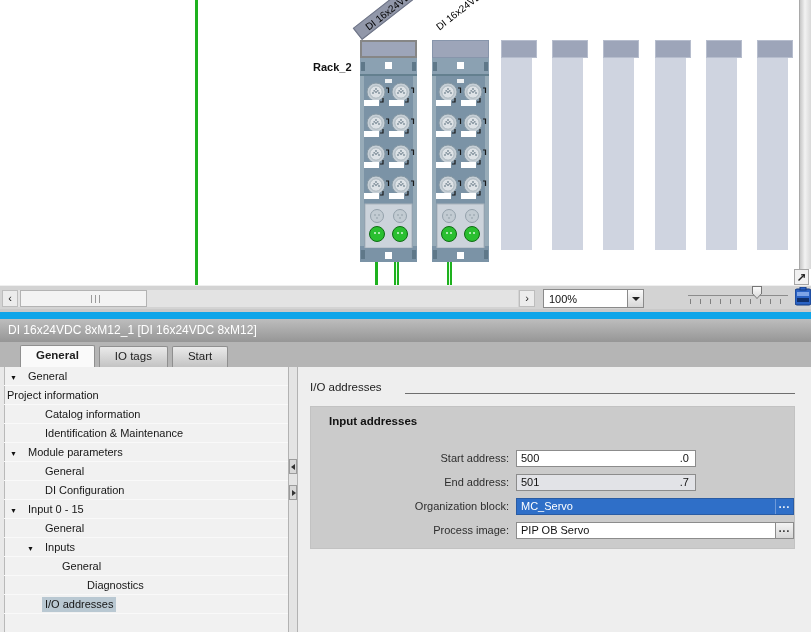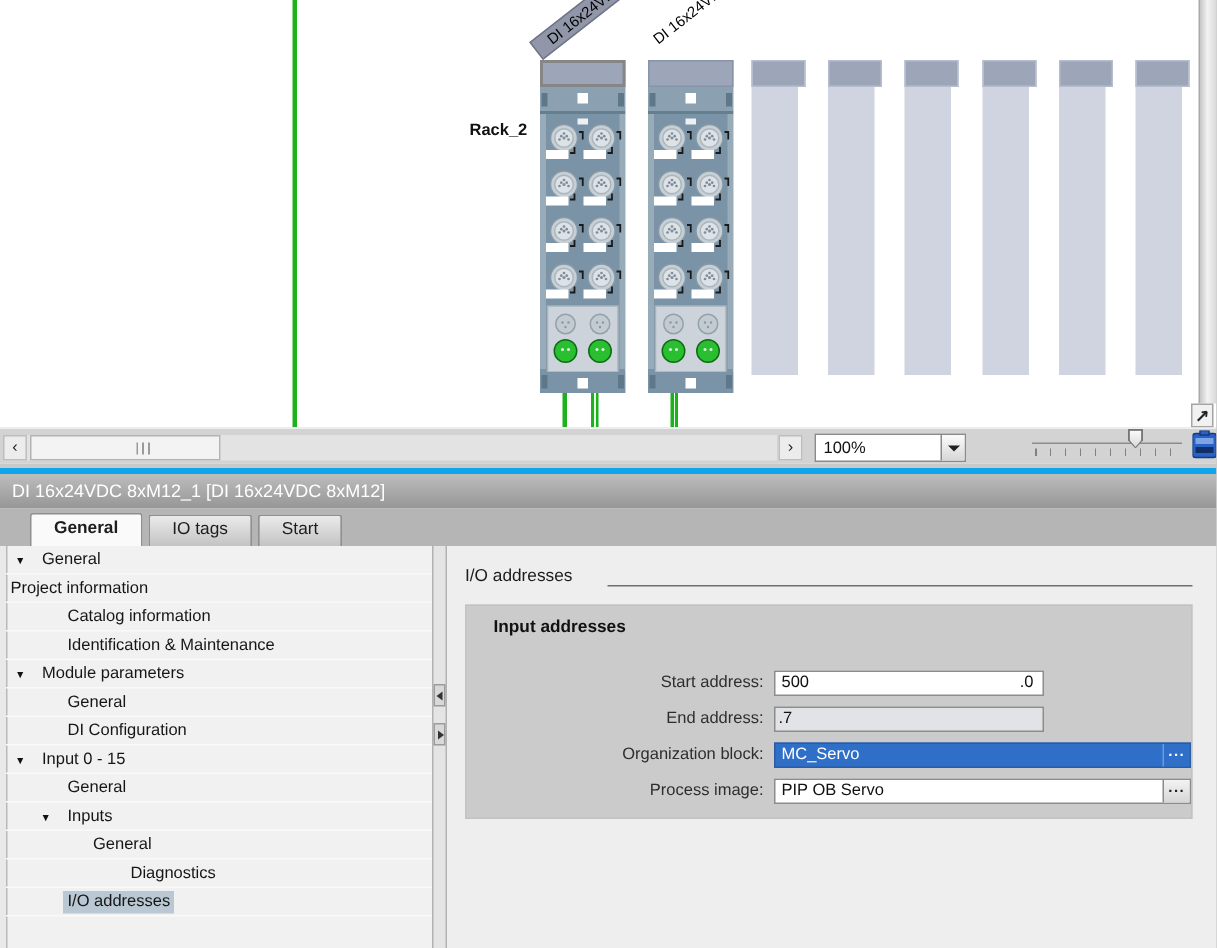--- a/index.html
+++ b/index.html
@@ -2,21 +2,21 @@
 <html><head>
 <meta charset="utf-8">
 <style>
   * { margin:0; padding:0; box-sizing:border-box; }
   body { background:#888; font-family:"Liberation Sans", sans-serif; }
   .screen { position:relative; width:811px; height:632px; background:#fff; overflow:hidden;
             font-family:"Liberation Sans", sans-serif; }
 
   
   .device-pane { position:absolute; left:0; top:0; width:811px; height:285px; background:#fff; overflow:hidden; }
-  .rack-label { position:absolute; font-size:11px; font-weight:bold; color:#111;margin-top:20px; }
+  .rack-label { position:absolute; font-size:11px; font-weight:bold; color:#111; }
   .slot { position:absolute; top:40px; }
   .slot-header { position:absolute; top:0; height:18px; background:#9da5b9; border:1px solid #b6bdcd;
                  font-size:11px; font-weight:bold; color:#101010; line-height:16px; padding-left:6px; }
   .slot-header.filled { border-color:#8795ab; }
   .slot-header.sel { border:2px solid #868686; line-height:14px; }
   .slot-body-empty { position:absolute; top:18px; left:0; background:#cfd4e0; }
   .module-svg { position:absolute; top:18px; left:0; }
   .rot-label { position:absolute; height:15px; line-height:13px; font-size:10px; color:#000; white-space:nowrap;
                transform-origin:0 100%; transform:rotate(-38deg); padding:1px 8px 1px 10px; }
   .rot-label.sel { background:#9197a9; border:1px solid #6f7587; }
@@ -46,21 +46,21 @@
               background:repeating-linear-gradient(90deg,#808080 0 1px,transparent 1px 10px); }
   .sl-thumb { position:absolute; left:66px; top:3px; width:10px; height:13px; background:#767676;
               clip-path:polygon(0 0,100% 0,100% 58%,50% 100%,0 58%); }
   .sl-thumb::after { content:""; position:absolute; left:1px; top:1px; width:8px; height:11px;
               background:linear-gradient(#fbfbfb,#d9d9d9); clip-path:polygon(0 0,100% 0,100% 58%,50% 100%,0 58%); }
   .blue-icon { position:absolute; left:795px; top:287px; }
 
   .divider-strip { position:absolute; left:0; top:309px; width:811px; height:3px; background:#c9c9c9; }
 
   
-  .props { position:absolute; left:0; top:312px; width:811px; height:320px; background:#efefef; border-top:4px solid #0ea5e9; }
+  .props { position:absolute; left:0; top:312px; width:811px; height:320px; background:#efefef; border-top:7px solid #0ea5e9; }
   .props-title { height:23px; background:linear-gradient(#bdbdbd,#969696); color:#fff; font-size:12px;
                  line-height:22px; padding-left:8px; white-space:nowrap; }
   .tabs-row { height:25px; background:#b5b5b5; display:flex; align-items:flex-end; padding-left:20px; gap:4px; }
   .tab { height:21px; padding:0 15px; line-height:19px; font-size:11.5px; color:#1d1d1d;
          background:linear-gradient(#eaeaea,#c3c3c3); border:1px solid #8f8f8f; border-bottom:none;
          border-radius:2px 2px 0 0; }
   .tab.active { background:#fafafa; font-weight:bold; height:22px; }
   .props-body { position:relative; height:271px; background:#efefef; }
 
   .nav-pane { position:absolute; left:0; top:0; width:288px; height:271px; background:#f1f1f1;
@@ -449,20 +449,21 @@
         <div class="panel">
           <div class="panel-title">Input addresses</div>
           <div id="fields">
               <div class="f-label" style="top: 43px;">Start address:</div>
               <div class="f-input" style="top: 43px; width: 180px;">
                 <span class="value">500</span>
                 <span class="suffix">.0</span>
               </div>
               <div class="f-label" style="top: 67px;">End address:</div>
               <div class="f-input disabled" style="top: 67px; width: 180px;">
+                <span class="value">501</span>
                 <span class="suffix">.7</span>
               </div>
               <div class="f-label" style="top: 91px;">Organization block:</div>
               <div class="f-input blue" style="top: 91px; width: 278px;">
                 <span class="value">MC_Servo</span>
                 <span class="browse-btn">...</span>
               </div>
               <div class="f-label" style="top: 115px;">Process image:</div>
               <div class="f-input" style="top: 115px; width: 278px;">
                 <span class="value">PIP OB Servo</span>

